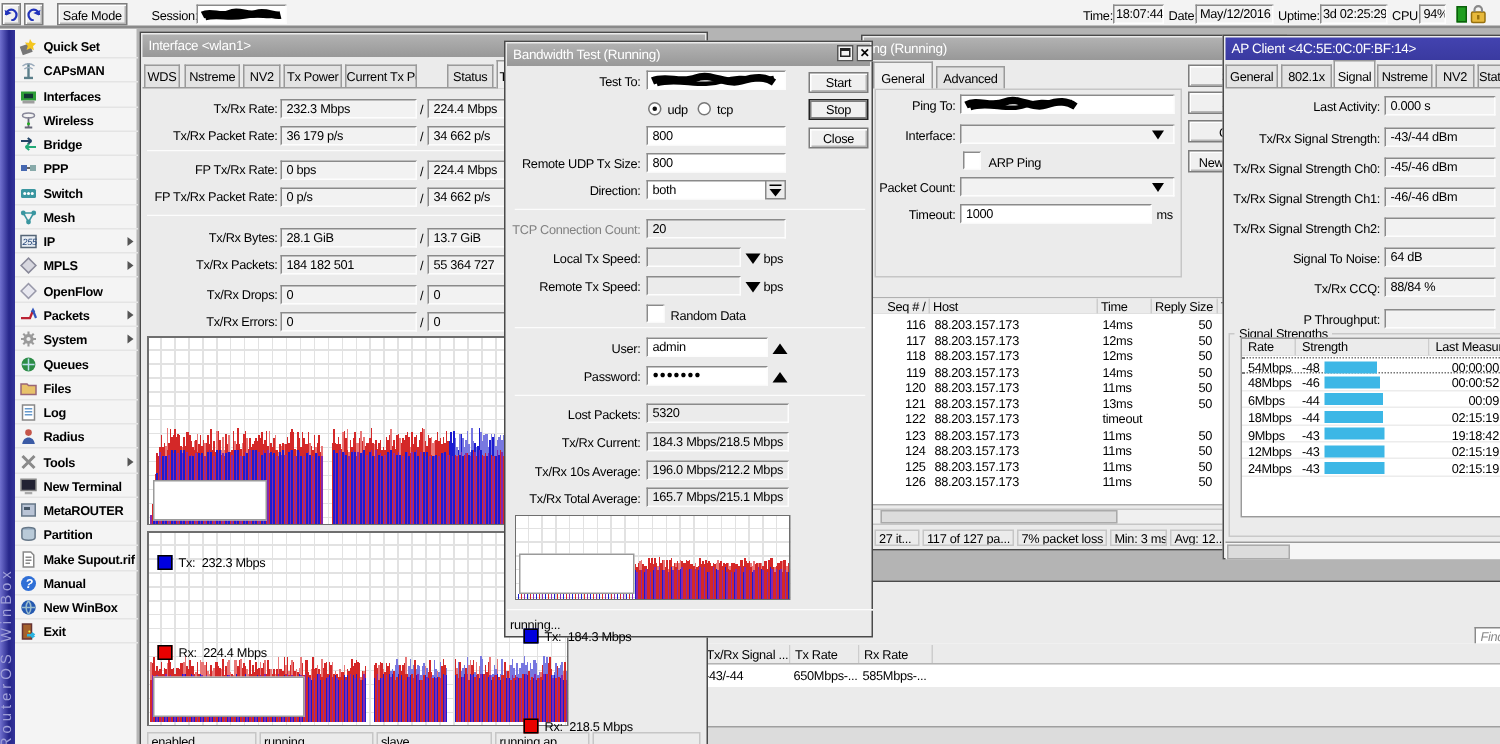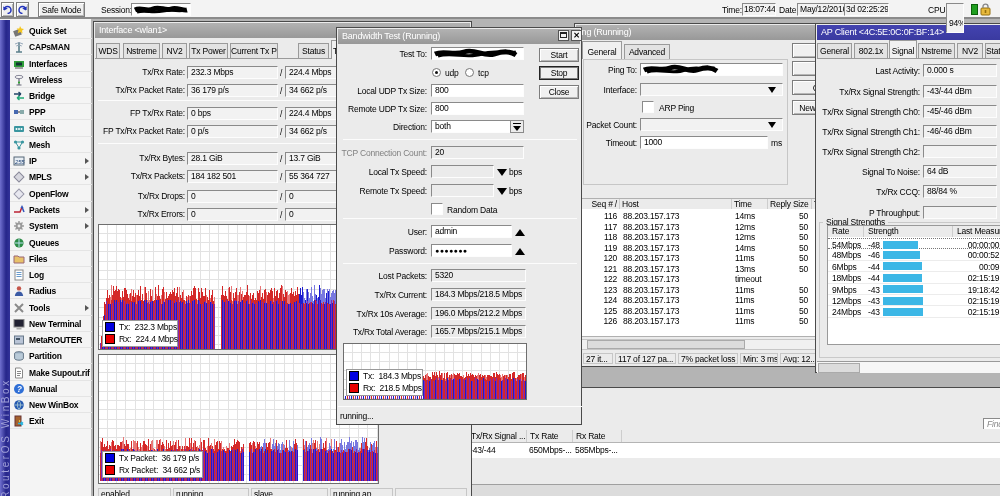--- a/index.html
+++ b/index.html
@@ -17,21 +17,21 @@
 .sep{position:absolute;height:1px;background:#d9d9d9;border-bottom:1px solid #fcfcfc;}
 .tri{position:absolute;width:0;height:0;border-left:4px solid transparent;border-right:4px solid transparent;border-top:6px solid #000;}
 .triu{position:absolute;width:0;height:0;border-left:4px solid transparent;border-right:4px solid transparent;border-bottom:6px solid #000;}
 .cell{position:absolute;background:#ebebeb;border:1px solid #c6c6c6;line-height:9px;padding:1px 2px;overflow:hidden;white-space:nowrap;height:11px;}
 .hdr{position:absolute;background:#ebebeb;border-right:1px solid #cdcdcd;line-height:11px;padding:0 2px;overflow:hidden;white-space:nowrap;}
 .mi{position:absolute;left:0;width:82px;height:16px;line-height:16px;border-bottom:1px solid #e4e4e4;white-space:nowrap;}
 .mi span{position:absolute;left:19px;top:0;white-space:nowrap;font-weight:bold;}
 .ic{position:absolute;left:3px;top:2px;width:12px;height:12px;}
 .arr{position:absolute;right:3px;top:5px;width:0;height:0;border-top:3px solid transparent;border-bottom:3px solid transparent;border-left:4px solid #555;}
 .leg{position:absolute;background:#fff;border:1px solid #9a9a9a;z-index:4;}
-.leg div{position:relative;height:12px;line-height:12px;padding-left:16px;white-space:nowrap;}
+.leg div{position:relative;height:12px;line-height:12px;padding-left:16px;white-space:nowrap;margin-top:48px;}
 .leg i{position:absolute;left:2px;top:1px;width:10px;height:10px;border:1px solid #000;}
 </style></head>
 <body>
 
 <div class="a" style="left:0;top:0;width:1000px;height:19px;background:#f3f3f3;border-bottom:2px solid #8a8a8a;z-index:10">
  <div class="btn" style="left:1px;top:2px;width:13px;height:15px"><svg width="11" height="11">
         <path d="M2 7a3.5 3.5 0 113.5 3.5" stroke="#2233bb" stroke-width="1.5" fill="none"></path>
         <path d="M1 3.6L2.2 7.4 5.8 5.6z" fill="#2233bb"></path>
       </svg></div>
  <div class="btn" style="left:16px;top:2px;width:13px;height:15px"><svg width="11" height="11">
@@ -44,23 +44,23 @@
       <svg width="58" height="12" style="position:absolute;left:1px;top:0">
         <path d="M2 6C8 3 14 8 20 5S32 7 38 5 50 7 54 6" stroke="#000" stroke-width="5" fill="none"></path>
         <path d="M4 8C12 6 20 9 30 7s16 1 22-1" stroke="#000" stroke-width="3" fill="none"></path>
       </svg>
     </div>
  <div class="a" style="left:722px;top:5px">Time:</div>
  <div class="f" style="left:742px;top:3px;width:34px;line-height:11px;padding:0 1px">18:07:44</div>
  <div class="a" style="left:779px;top:5px">Date:</div>
  <div class="f" style="left:797px;top:3px;width:52px;line-height:11px;padding:0 2px">May/12/2016</div>
  <div class="a" style="left:852px;top:5px">Uptime:</div>
- <div class="f" style="left:844px;top:3px;width:45px;line-height:11px;padding:0 1px">3d 02:25:29</div>
+ <div class="f" style="left:880px;top:3px;width:45px;line-height:11px;padding:0 1px">3d 02:25:29</div>
  <div class="a" style="left:928px;top:5px">CPU:</div>
- <div class="f" style="left:946px;top:3px;width:18px;line-height:11px;padding:14px 2px">94%</div>
+ <div class="f" style="left:946px;top:3px;width:18px;line-height:11px;padding:0 2px">94%</div>
  <div class="a" style="left:971px;top:4px;width:7px;height:11px;background:#1f9e1f;border:1px solid #0a5f0a"></div>
  <div class="a" style="left:980px;top:3px"><svg width="11" height="13">
         <rect x="1" y="5" width="9" height="7" rx="1" fill="#e7b93c" stroke="#96700e"></rect>
         <path d="M3 5V3.6a2.5 2.5 0 015 0V5" stroke="#888" stroke-width="1.4" fill="none"></path>
         <rect x="4.7" y="7" width="1.6" height="3" fill="#96700e"></rect>
       </svg></div>
 </div>
 
 <div class="a" style="left:0;top:19px;width:92px;height:477px;background:#f4f4f4;border-right:1px solid #b5b5b5;z-index:5">
  <div class="a" style="left:0;top:1px;width:10px;height:476px;background:linear-gradient(90deg,#7070cf,#26268a 60%,#33339a)">
@@ -1514,21 +1514,20 @@
       <svg width="90" height="12" style="position:absolute;left:0px;top:0px">
         <path d="M3 6C12 2 22 8 32 4s20 5 30 2 16-3 22 1" stroke="#000" stroke-width="5" fill="none"></path>
         <path d="M6 8c14-4 30 3 44-2s24 1 34-2" stroke="#000" stroke-width="3" fill="none"></path>
       </svg>
     </div>
     <div class="a" style="left:95px;top:40px;width:9px;height:9px;border:1px solid #777;border-radius:50%;background:#fff"></div>
     <div class="a" style="left:98px;top:43px;width:3px;height:3px;border-radius:50%;background:#111"></div>
     <div class="a" style="left:108px;top:40px">udp</div>
     <div class="a" style="left:128px;top:40px;width:9px;height:9px;border:1px solid #777;border-radius:50%;background:#fff"></div>
     <div class="a" style="left:141px;top:40px">tcp</div>
-    <div class="lb" style="left:-130px;top:57.5px;width:220px;color:#000">Local UDP Tx Size:</div>
     <div class="f fw" style="left:94px;top:56px;width:93px">800</div>
     <div class="lb" style="left:-130px;top:75.5px;width:220px;color:#000">Remote UDP Tx Size:</div>
     <div class="f fw" style="left:94px;top:74px;width:93px">800</div>
     <div class="lb" style="left:-130px;top:93.5px;width:220px;color:#000">Direction:</div>
     <div class="f fw" style="left:94px;top:92px;width:81px">both</div>
     <div class="a" style="left:173px;top:92px;width:14px;height:13px;background:#ececec;border:1px solid #8a8a8a">
       <div class="a" style="left:2px;top:2px;width:8px;height:1px;background:#000"></div>
       <b class="tri" style="left:2px;top:5px;border-left-width:4px;border-right-width:4px;border-top-width:5px"></b>
     </div>
     <div class="sep" style="left:6px;top:111px;width:234px"></div>

